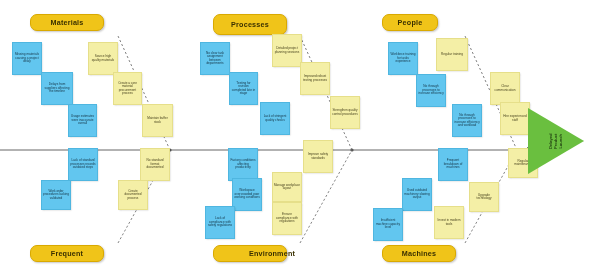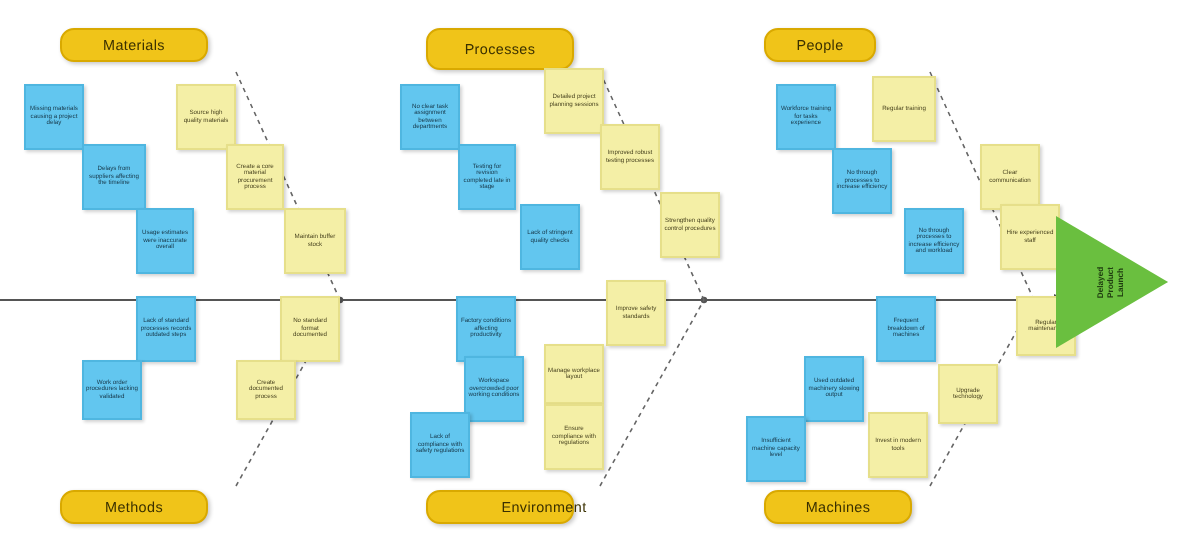--- a/index.html
+++ b/index.html
@@ -12,21 +12,21 @@
 
   
   .cat{
     position:absolute;
     background:#F0C419;
     border:1px solid #D9A900;
     border-radius:7px;
     box-shadow:1px 1px 2px rgba(0,0,0,0.22);
     color:#3a3000;
     font-size:7.2px;
-    font-weight:normal;
+    font-weight:bold;
     letter-spacing:.2px;
     display:flex;align-items:center;justify-content:center;
     text-align:center;
     box-sizing:border-box;
   }
 
   
   .note{
     position:absolute;
     box-sizing:border-box;
@@ -97,21 +97,21 @@
       <div class="cat" style="left: 30px; top: 14px; width: 74px; height: 17px;">
         <span>Materials</span>
       </div>
       <div class="cat" style="left: 213px; top: 14px; width: 74px; height: 21px;">
         <span>Processes</span>
       </div>
       <div class="cat" style="left: 382px; top: 14px; width: 56px; height: 17px;">
         <span>People</span>
       </div>
       <div class="cat" style="left: 30px; top: 245px; width: 74px; height: 17px;">
-        <span>Methods</span>
+        <span>Frequent</span>
       </div>
       <div class="cat" style="left: 213px; top: 245px; width: 74px; height: 17px; padding-left: 44px;">
         <span>Environment</span>
       </div>
       <div class="cat" style="left: 382px; top: 245px; width: 74px; height: 17px; justify-content: center;">
         <span>Machines</span>
       </div>
     </div>
 
   <div id="notes-layer">

